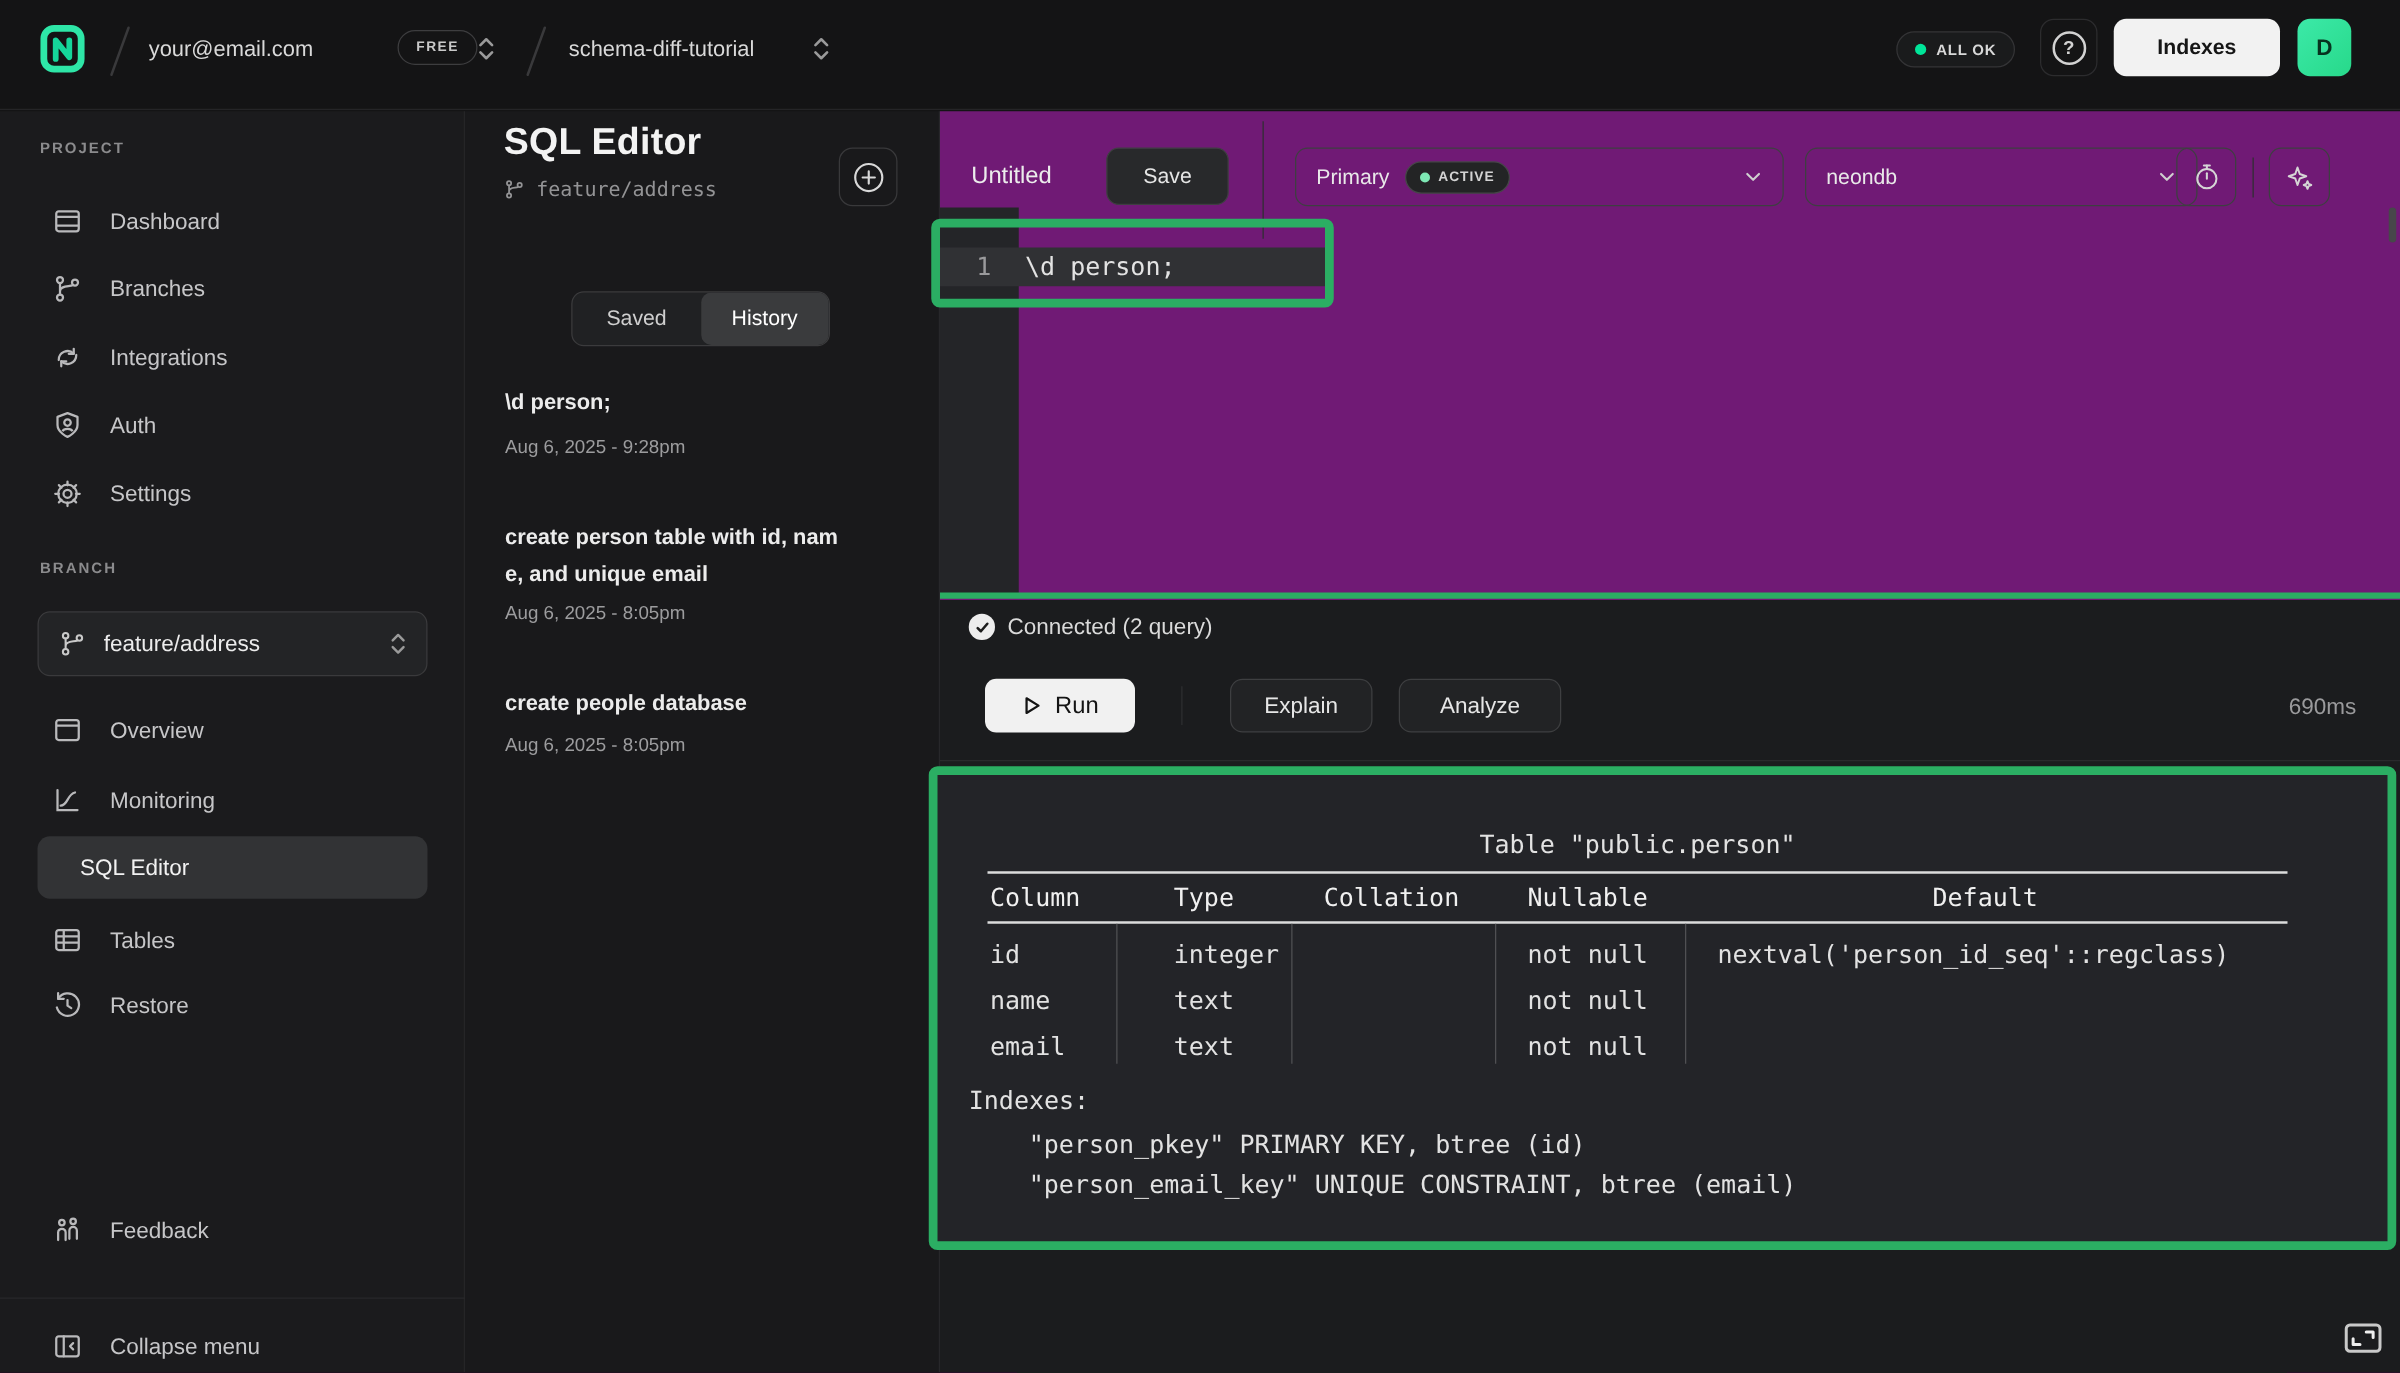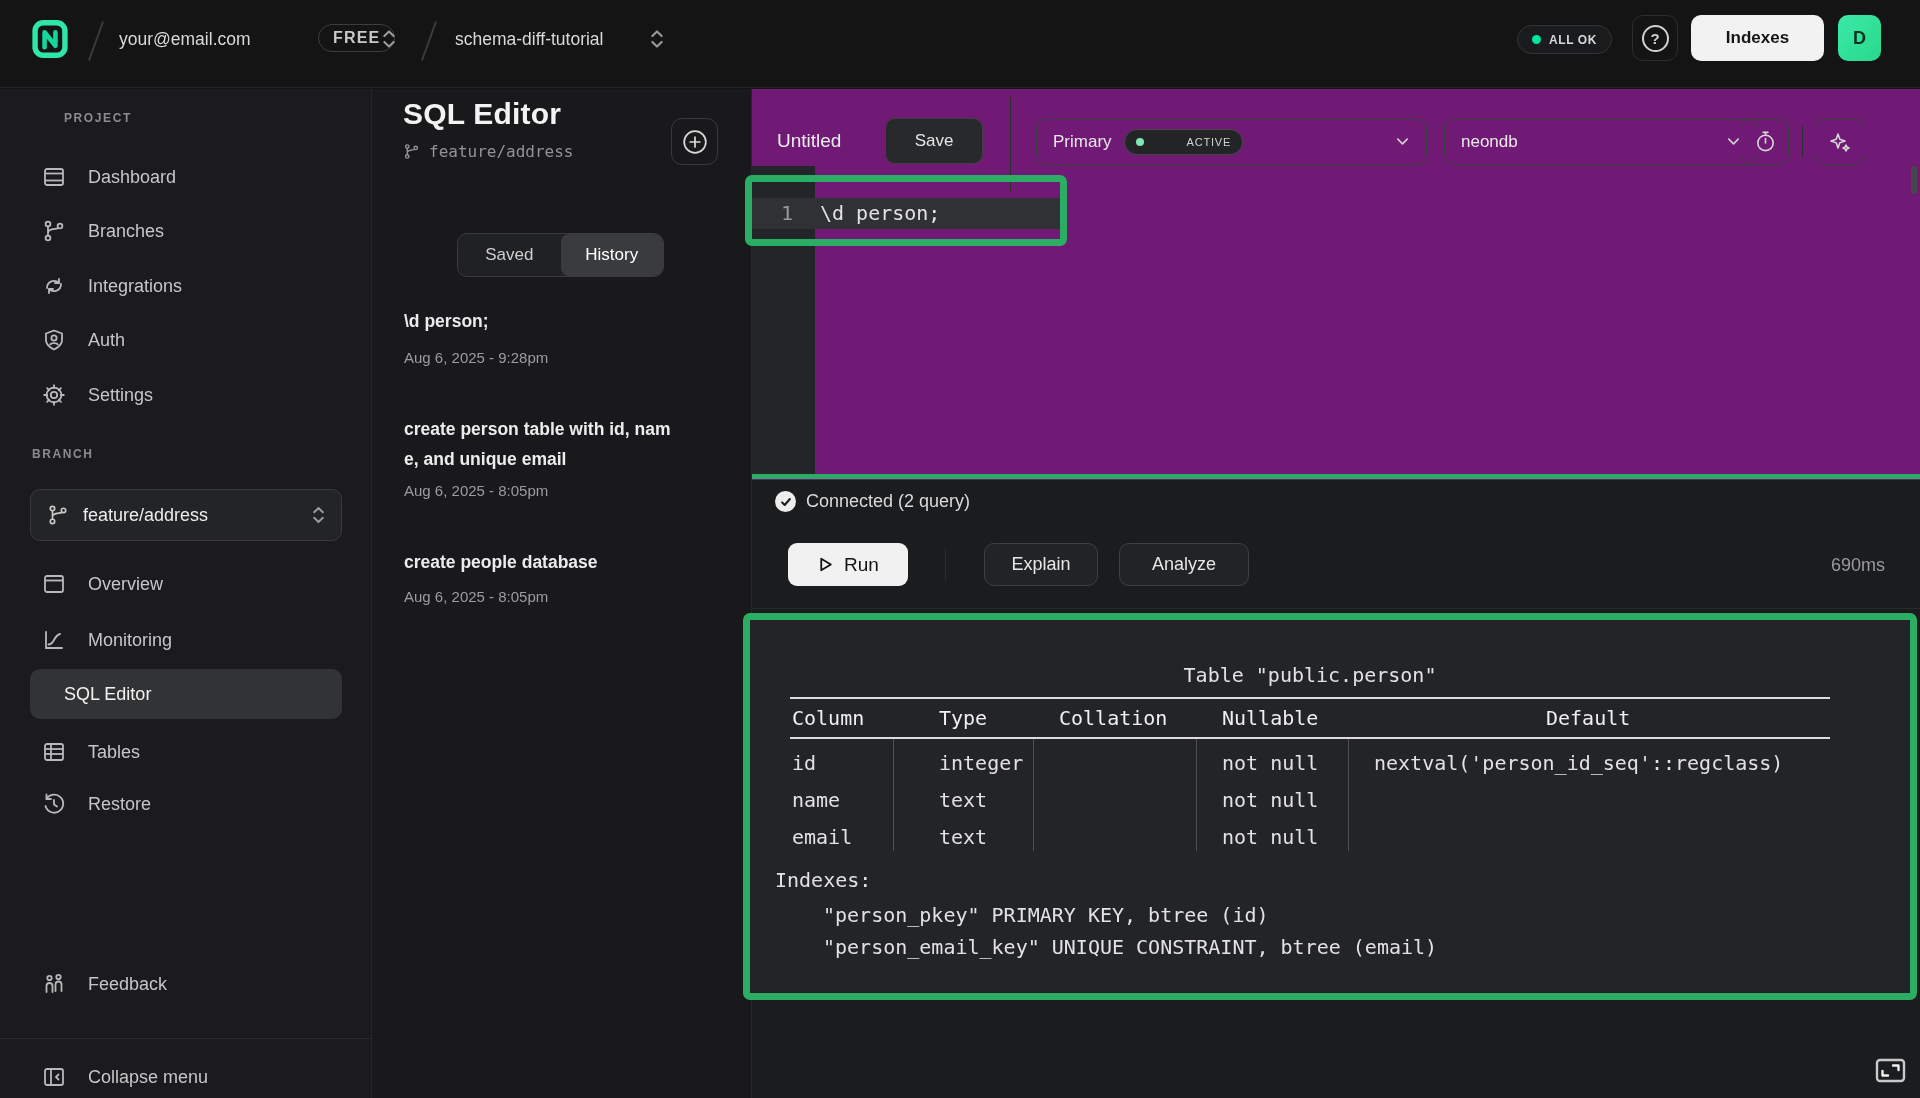--- a/index.html
+++ b/index.html
@@ -14,21 +14,21 @@
   
   #header { position:absolute; left:0; top:0; width:1920px; height:88px;
             background:#141415; border-bottom:1px solid #252527; z-index:5; }
   .logo-btn { position:absolute; left:28px; top:15px; width:44px; height:48px;
               display:flex; align-items:center; justify-content:center; }
   .hdr-slash { position:absolute; top:20px; width:2px; height:42px;
                background:#39393b; transform:rotate(20deg); border-radius:2px; }
   .hdr-text { position:absolute; top:29px; font-size:17.5px; color:#d9d9d9; }
   .free-pill { position:absolute; left:318px; top:24px; height:28px; padding:0 14px;
                border:1px solid #3d3d3f; border-radius:14px; display:flex; align-items:center;
-               font-size:16px; font-weight:bold; letter-spacing:1.2px; color:#c9c9c9; }
+               font-size:11px; font-weight:bold; letter-spacing:1.2px; color:#c9c9c9; }
   .updown { position:absolute; top:28px; color:#9a9a9a; }
   .allok-pill { position:absolute; left:1517px; top:25px; height:29px; padding:0 14px;
                 border:1px solid #343436; border-radius:15px; background:#1a1b1c;
                 display:flex; align-items:center; gap:8px; }
   .allok-dot { width:9px; height:9px; border-radius:50%; }
   .allok-text { font-size:12px; font-weight:bold; letter-spacing:0.6px; color:#d8d8d8; }
   .help-btn { position:absolute; left:1632px; top:15px; width:46px; height:46px;
               border:1px solid #2c2c2e; border-radius:11px; display:flex;
               align-items:center; justify-content:center; }
   .help-circle { width:27px; height:27px; border:2px solid #d2d2d2; border-radius:50%;
@@ -88,21 +88,21 @@
          display:flex; align-items:center; justify-content:center;
          font-size:17px; color:#e6e6e6; }
   .save-btn { position:absolute; left:133px; top:29px; width:98px; height:46px; }
   .tb-div { position:absolute; width:1px; background:#2e2e30; }
   .dropdown { position:absolute; top:29px; height:47px; border:1px solid #3e3f41;
               border-radius:10px; display:flex; align-items:center; padding:0 16px;
               font-size:17px; color:#e9e9e9; }
   .active-pill { height:26px; border:1px solid #464648; border-radius:13px; background:#232425;
                  display:flex; align-items:center; gap:7px; padding:0 11px; margin-left:12px; }
   .active-dot { width:8px; height:8px; border-radius:50%; }
-  .active-text { font-size:11px; font-weight:normal; letter-spacing:0.8px; color:#d3d3d3;margin-left:36px; }
+  .active-text { font-size:11px; font-weight:bold; letter-spacing:0.8px; color:#d3d3d3; }
   .icon-btn { position:absolute; top:29px; width:48px; height:47px; border:1px solid #3e3f41;
               border-radius:10px; display:flex; align-items:center; justify-content:center;
               color:#d5d5d5; }
   .gutter { position:absolute; left:0; top:77px; width:63px; height:309px; background:#242528; }
   .active-line { position:absolute; left:0; top:109px; width:308px; height:31px; background:#303134; }
   .mono { font-family:"DejaVu Sans Mono", monospace; }
   .linenum { position:absolute; left:29px; top:112px; font-size:20px; color:#9a9a9c; }
   .codetext { position:absolute; left:68px; top:112px; font-size:20px; color:#e3e3e3; }
   .scroll-thumb { position:absolute; left:1159px; top:77px; width:6px; height:28px;
                   background:#47474a; border-radius:3px; }
@@ -179,21 +179,21 @@
       <span class="allok-text">ALL OK</span>
     </div>
     <div class="help-btn">
       <span class="help-circle">?</span>
     </div>
     <div class="upgrade-btn">Indexes</div>
     <div class="avatar">D</div>
   </div>
 
   <div id="sidebar">
-    <div class="side-label" style="top:22px;margin-left:32px;">PROJECT</div>
+    <div class="side-label" style="top:22px;">PROJECT</div>
 
     <div class="nav-row" style="top:65px;">
       <span class="ic">
           <svg viewBox="0 0 24 24" fill="none" stroke="currentColor" stroke-width="1.8">
             <rect x="3" y="4" width="18" height="16" rx="2"></rect>
             <line x1="3" y1="8.5" x2="21" y2="8.5"></line>
             <line x1="3" y1="15.5" x2="21" y2="15.5"></line>
           </svg>
         </span>
       <span>Dashboard</span>

